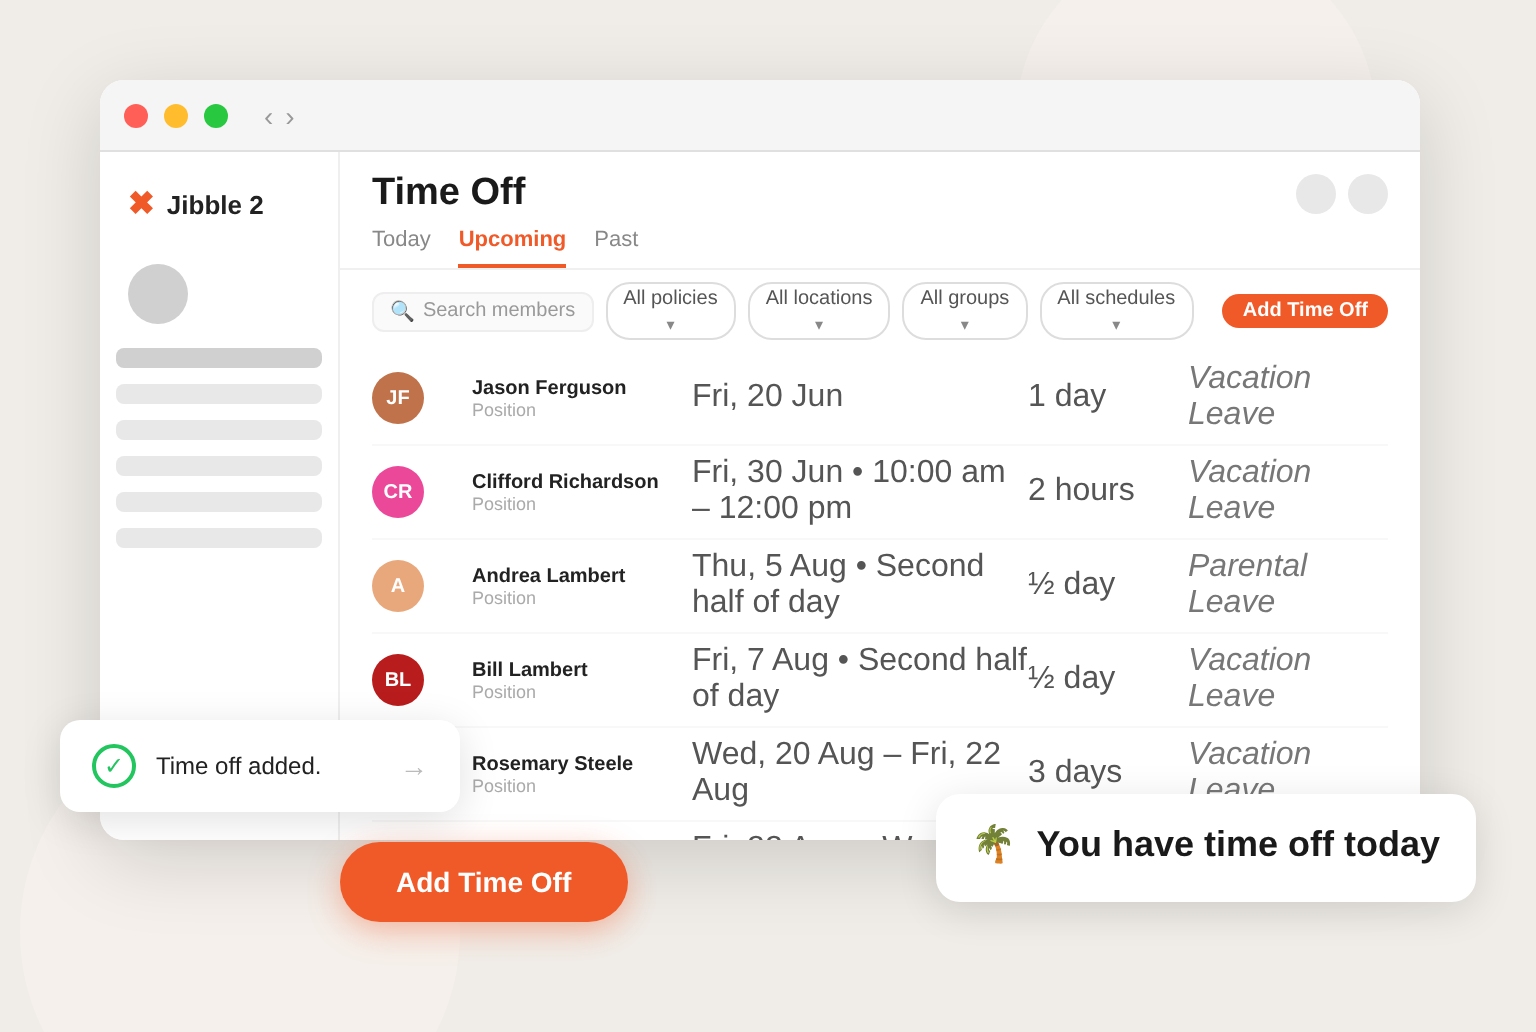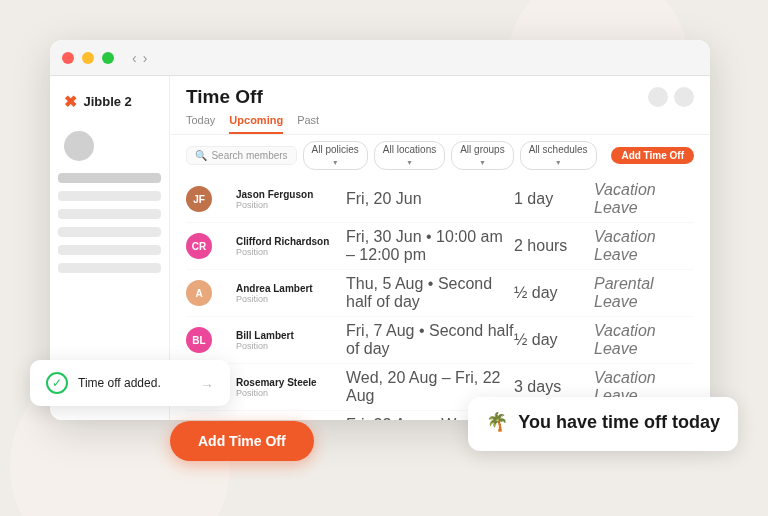--- a/index.html
+++ b/index.html
@@ -485,21 +485,21 @@
           <div class="member-name">Andrea Lambert</div>
           <div class="member-role">Position</div>
         </div>
       </div>
       <div class="table-cell">Thu, 5 Aug • Second half of day</div>
       <div class="table-cell">½ day</div>
       <div class="table-cell policy">Parental Leave</div>
     </div>
             <div class="table-row">
       <div class="member-cell">
-        <div class="member-avatar" style="background:#ec4899">BL</div>
+        <div class="member-avatar" style="background:#b91c1c">BL</div>
         <div class="member-info">
           <div class="member-name">Bill Lambert</div>
           <div class="member-role">Position</div>
         </div>
       </div>
       <div class="table-cell">Fri, 7 Aug • Second half of day</div>
       <div class="table-cell">½ day</div>
       <div class="table-cell policy">Vacation Leave</div>
     </div>
             <div class="table-row">

